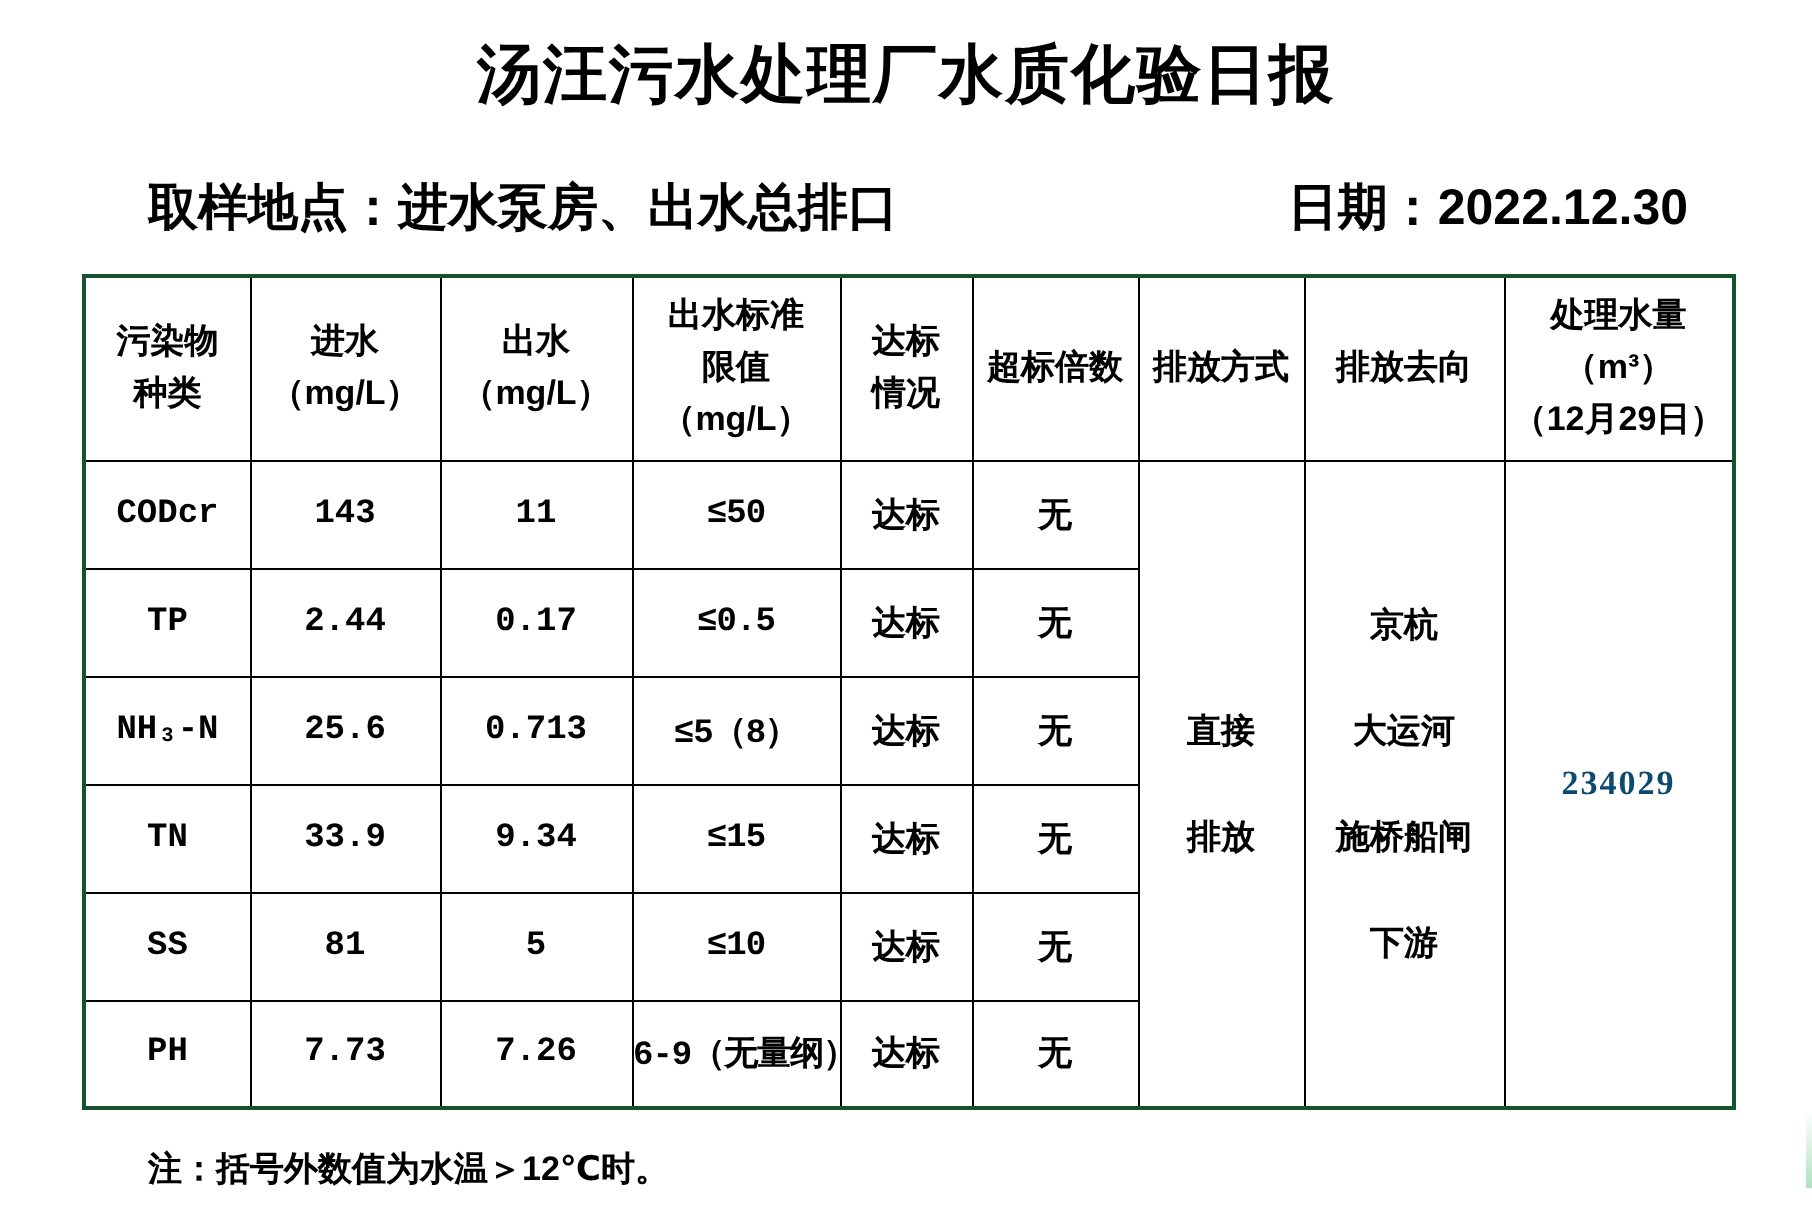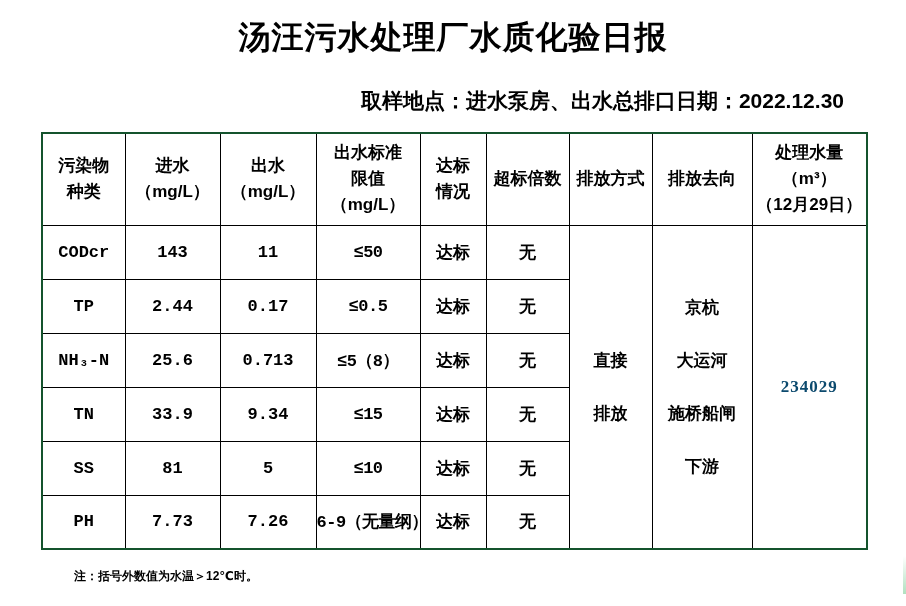--- a/index.html
+++ b/index.html
@@ -14,24 +14,24 @@
   .title {
     margin:0;
     padding-top:16px;
     text-align:center;
     font-size:32px;
     font-weight:bold;
     letter-spacing:1px;
   }
   .meta-row {
     display:flex;
-    justify-content:flex-end;
+    justify-content:space-between;
     align-items:flex-end;
     margin:27px 62px 0 74px;
-    font-size:21px;
+    font-size:25px;
     font-weight:bold;
   }
   table.report {
     border-collapse:collapse;
     table-layout:fixed;
     width:825px;
     margin:17px 12px 0 41px;
     border:2px solid #14532d;
   }
   .report th, .report td {
@@ -59,21 +59,21 @@
   .tall-lines div { line-height:53px; }
   .volume-cell {
     font-family:"Liberation Serif","DejaVu Serif",serif;
     font-weight:normal;
     font-size:27px;
     letter-spacing:1px;
     color:#0c4a6e;
   }
   .note {
     margin:18px 0 0 74px;
-    font-size:12px;
+    font-size:17px;
     font-weight:bold;
   }
   .edge-artifact {
     position:absolute;
     right:0; bottom:12px;
     width:3px; height:38px;
     background:linear-gradient(to bottom, rgba(190,232,200,0), rgba(150,214,170,0.75));
   }
 </style>
 </head>

